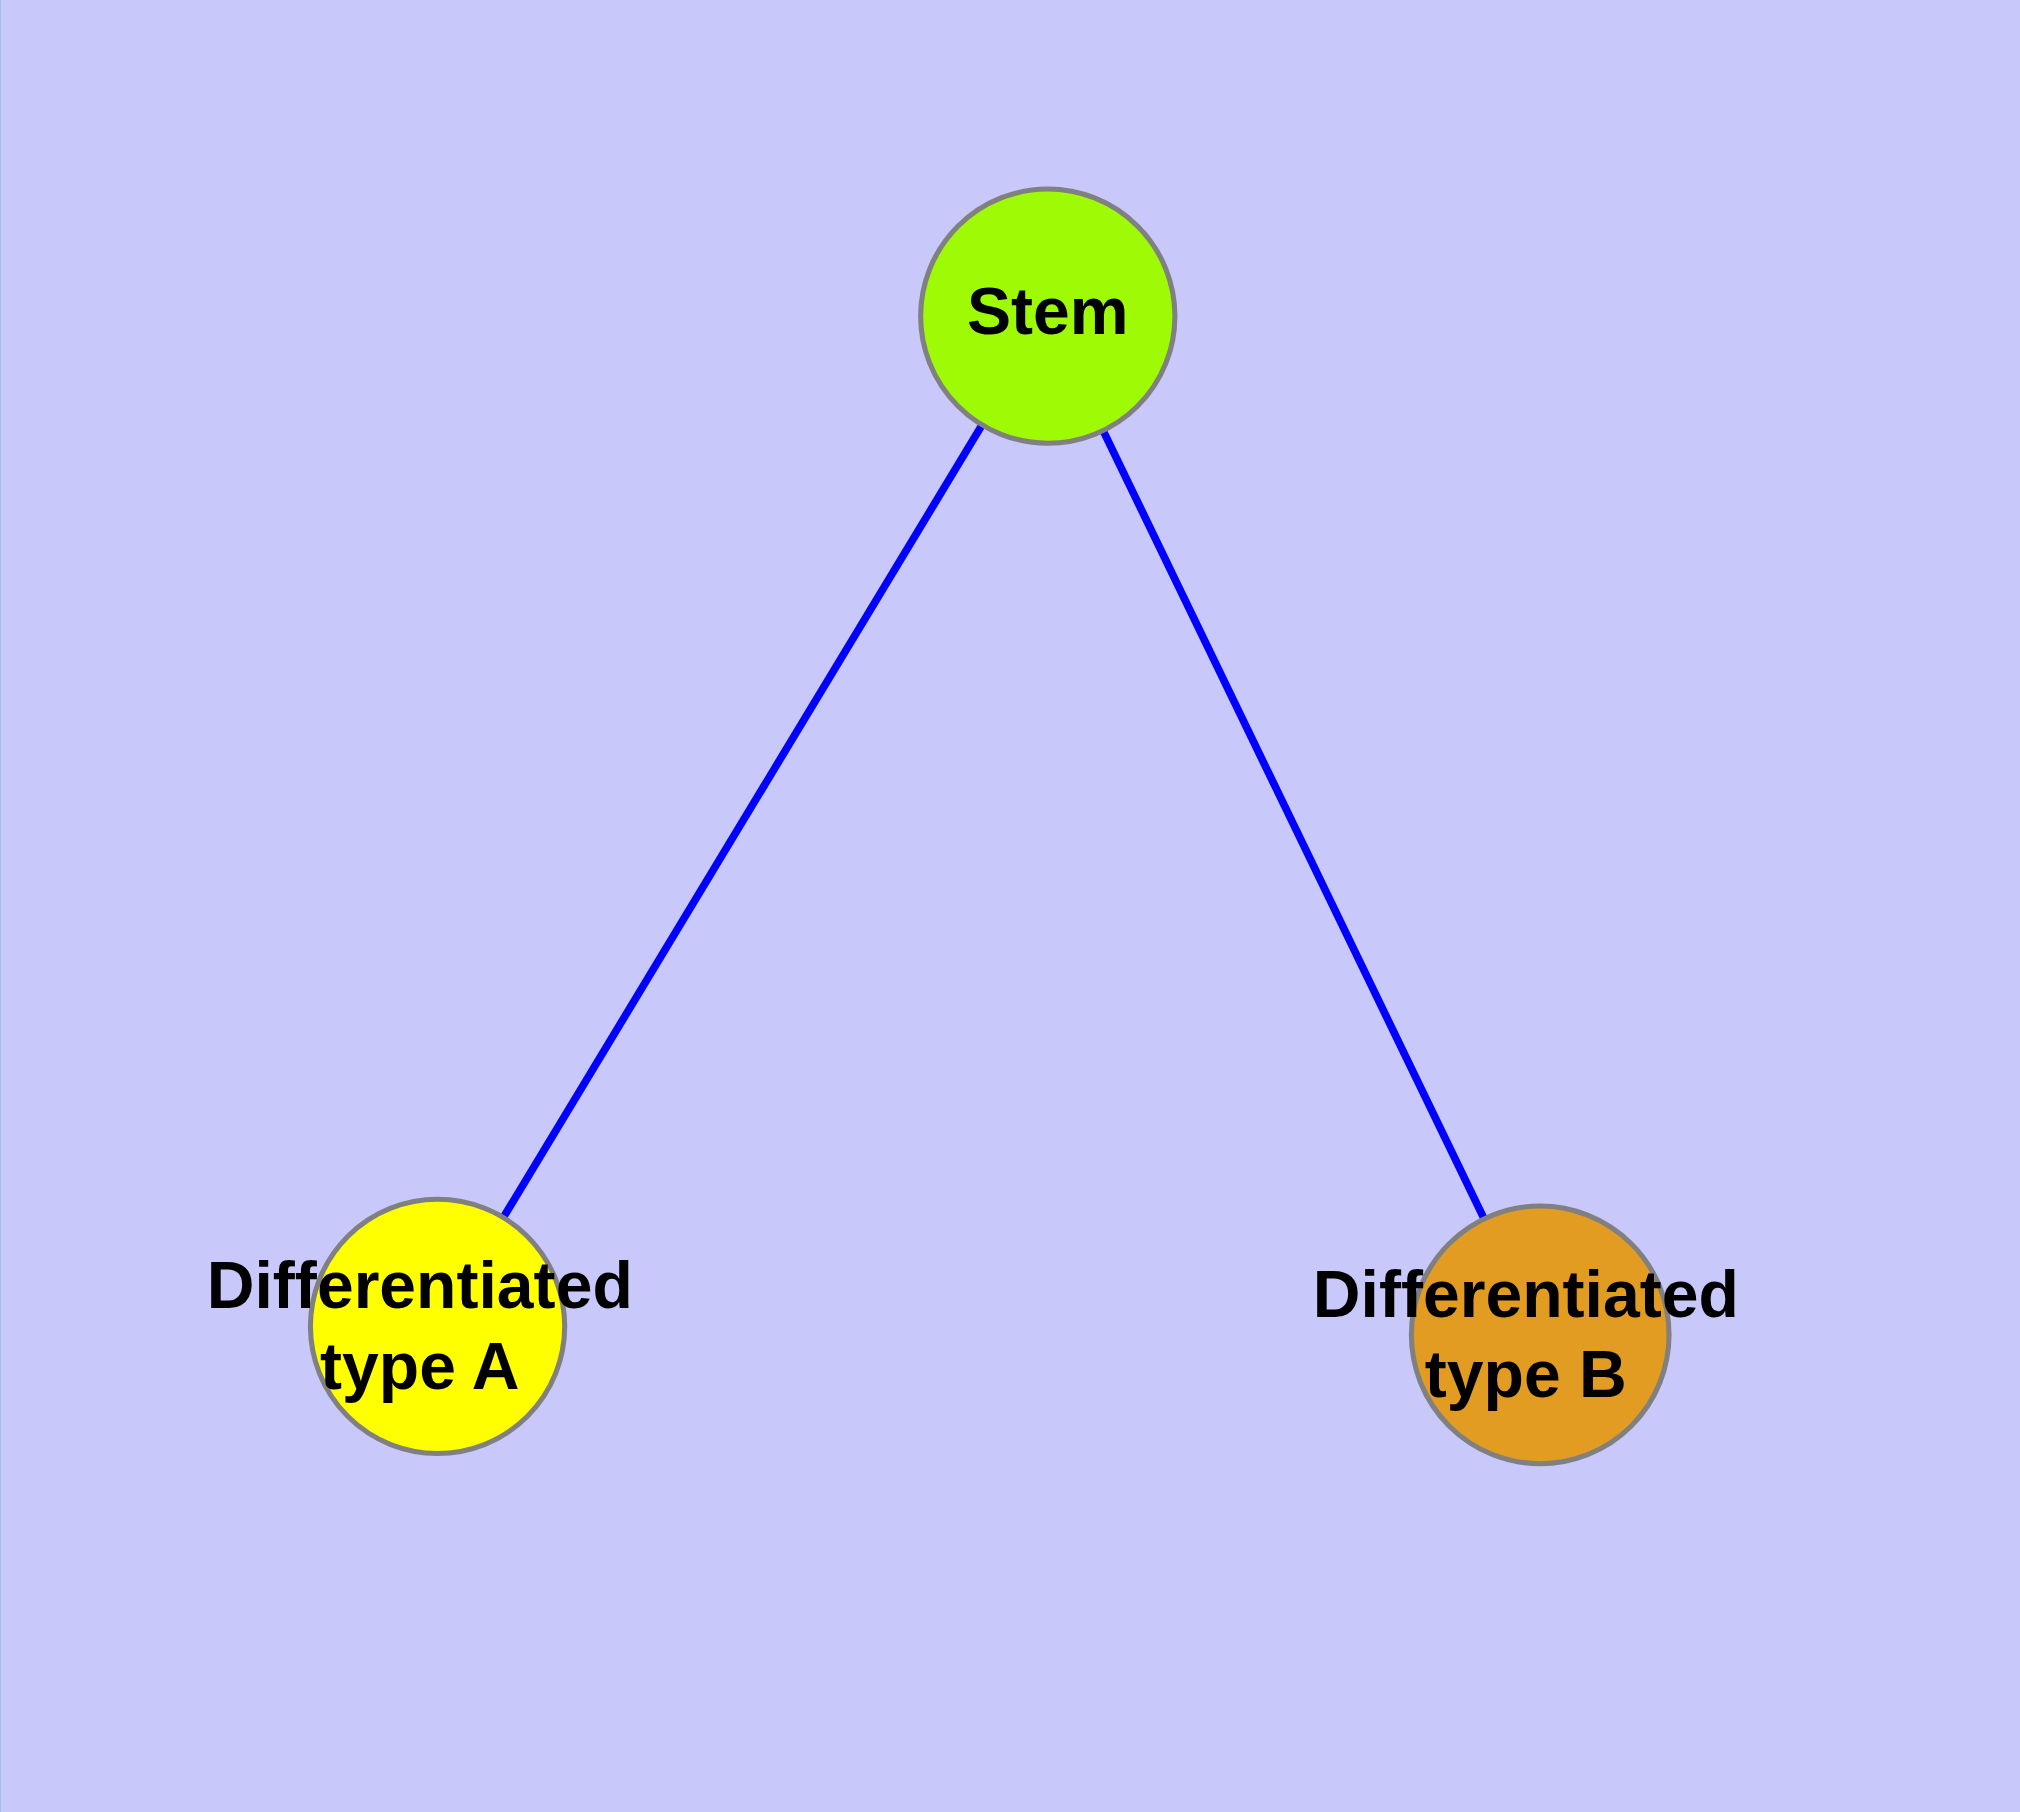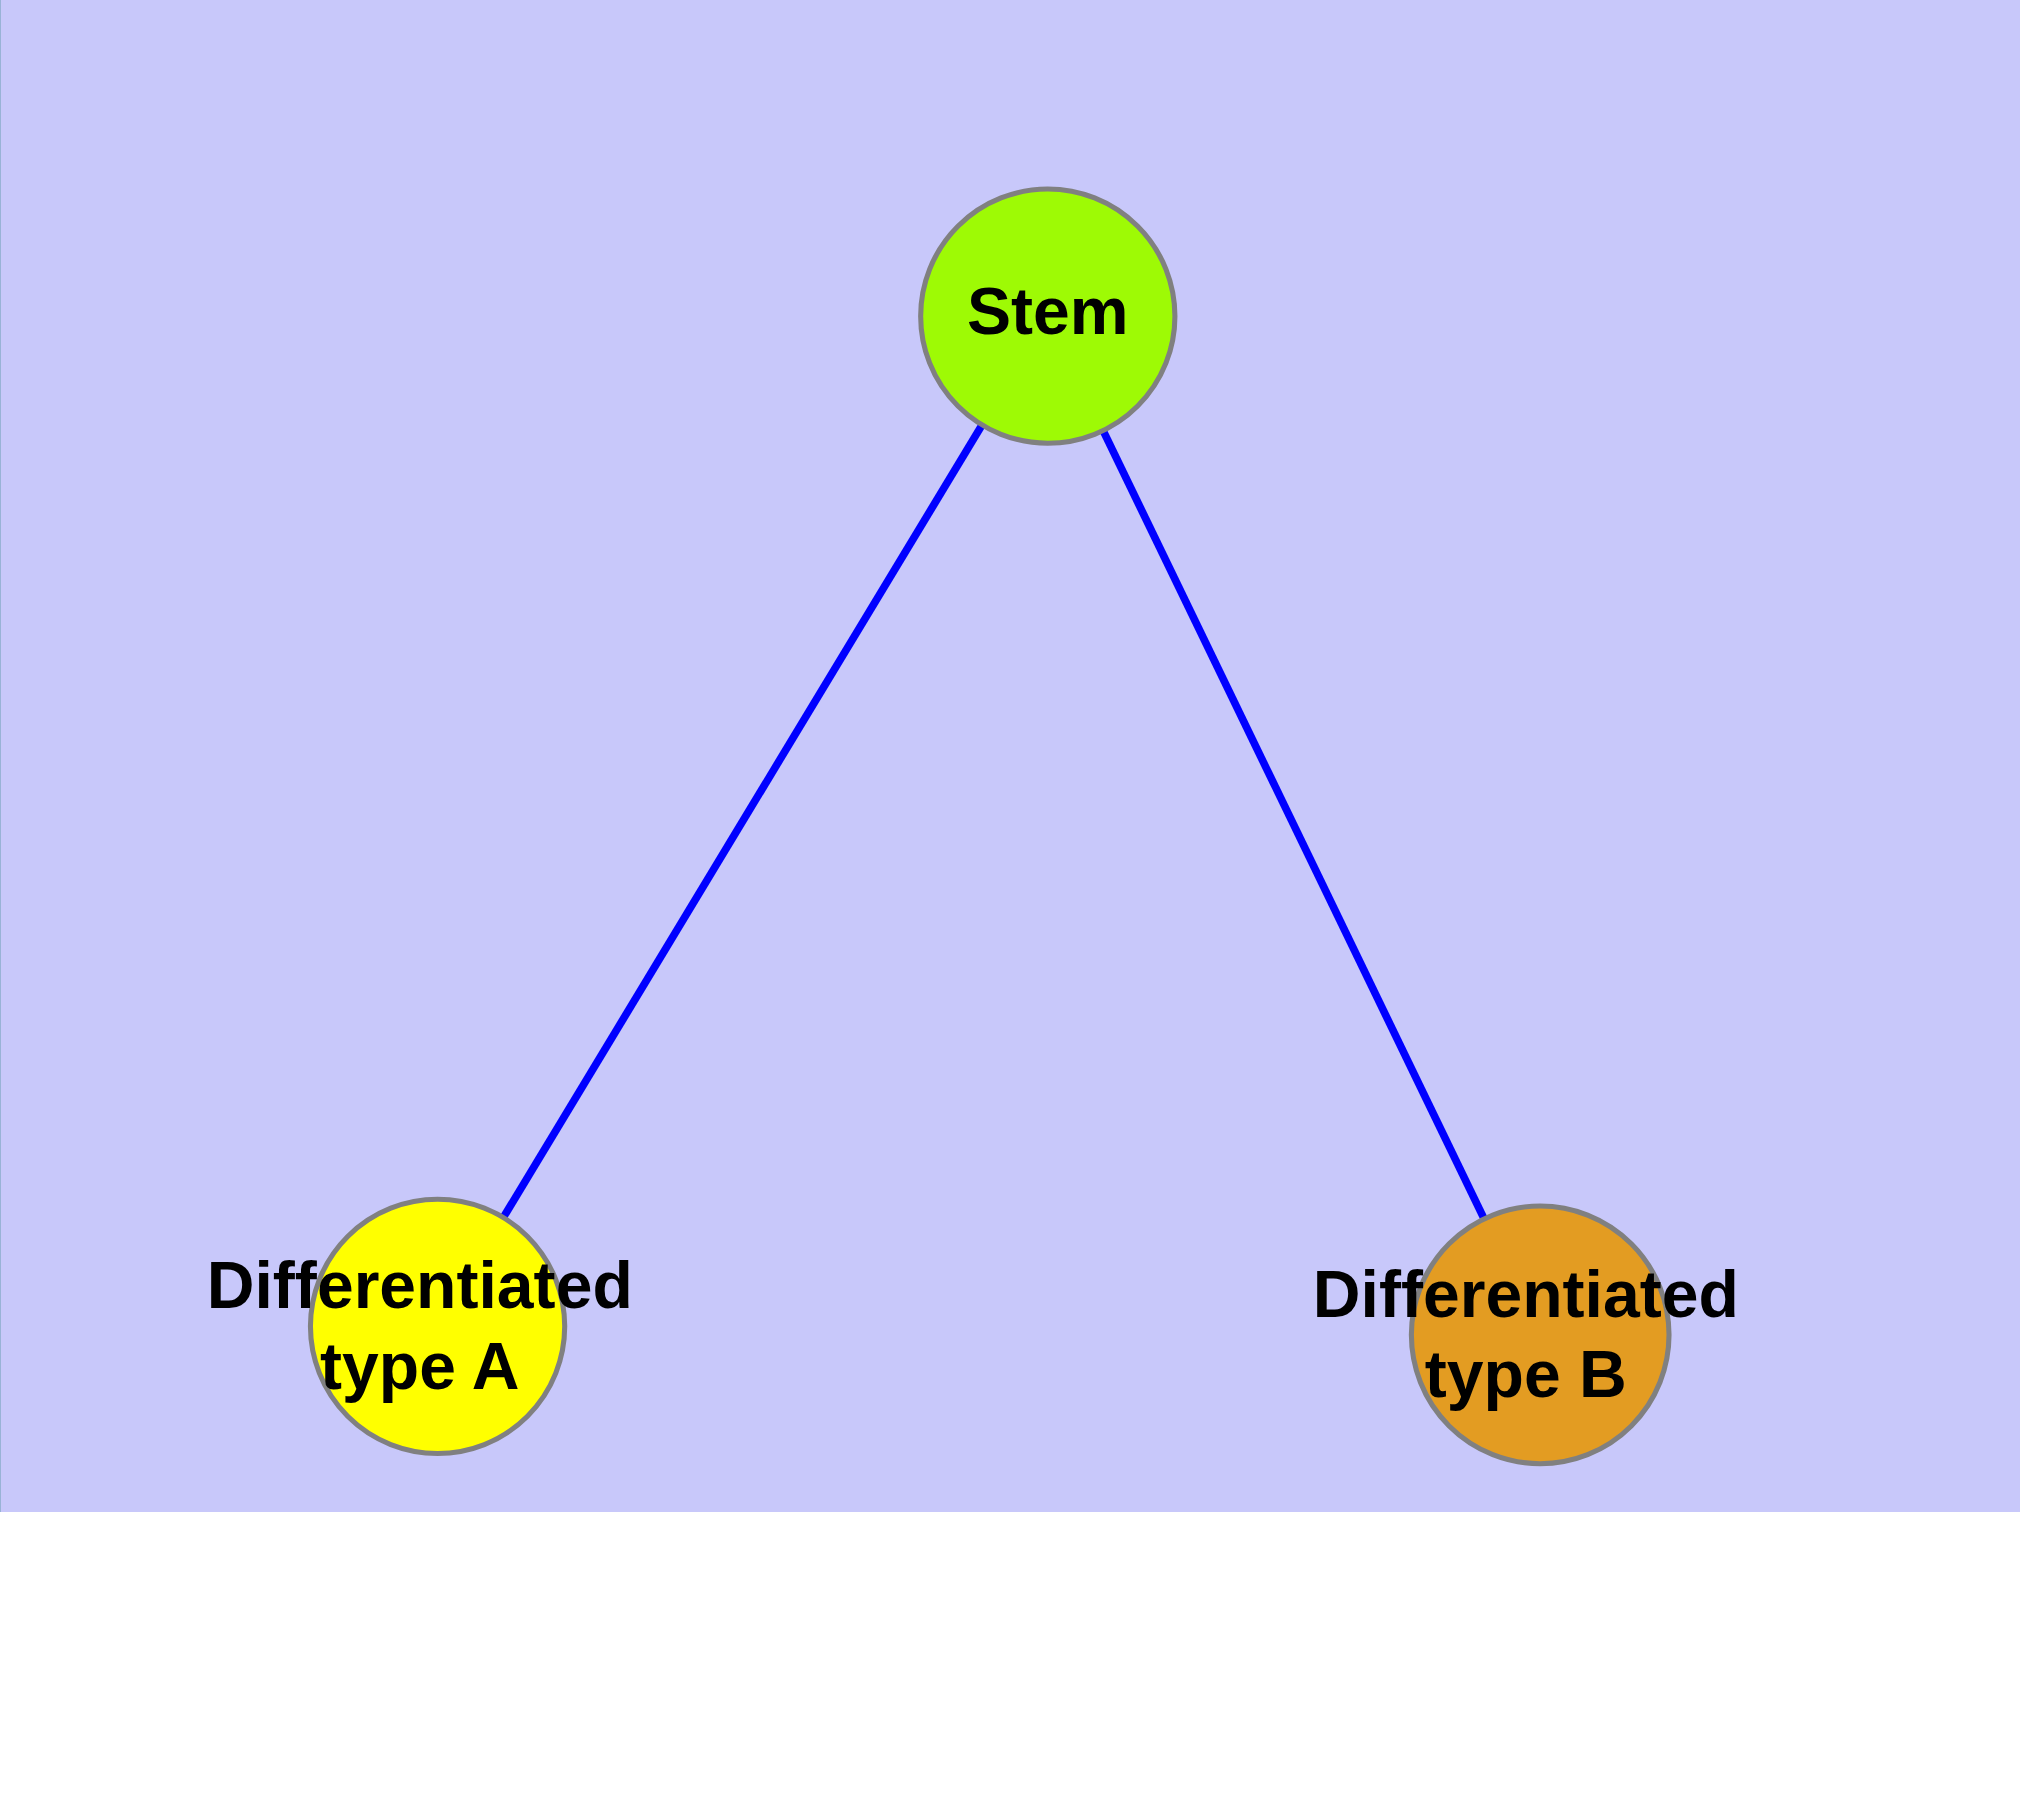--- a/index.html
+++ b/index.html
@@ -7,23 +7,23 @@
     margin: 0;
     padding: 0;
     background: #ffffff;
   }
   body {
     font-family: "Liberation Sans", sans-serif;
   }
   #canvas-root {
     position: relative;
     width: 2021px;
-    height: 1512px;
+    height: 1812px;
     overflow: hidden;
-    background: #0f766e;
+    background: #14b8a6;
   }
   #graph-svg {
     position: absolute;
     left: 0;
     top: 0;
     width: 2021px;
     height: 1812px;
     display: block;
   }
   .edge-line {

